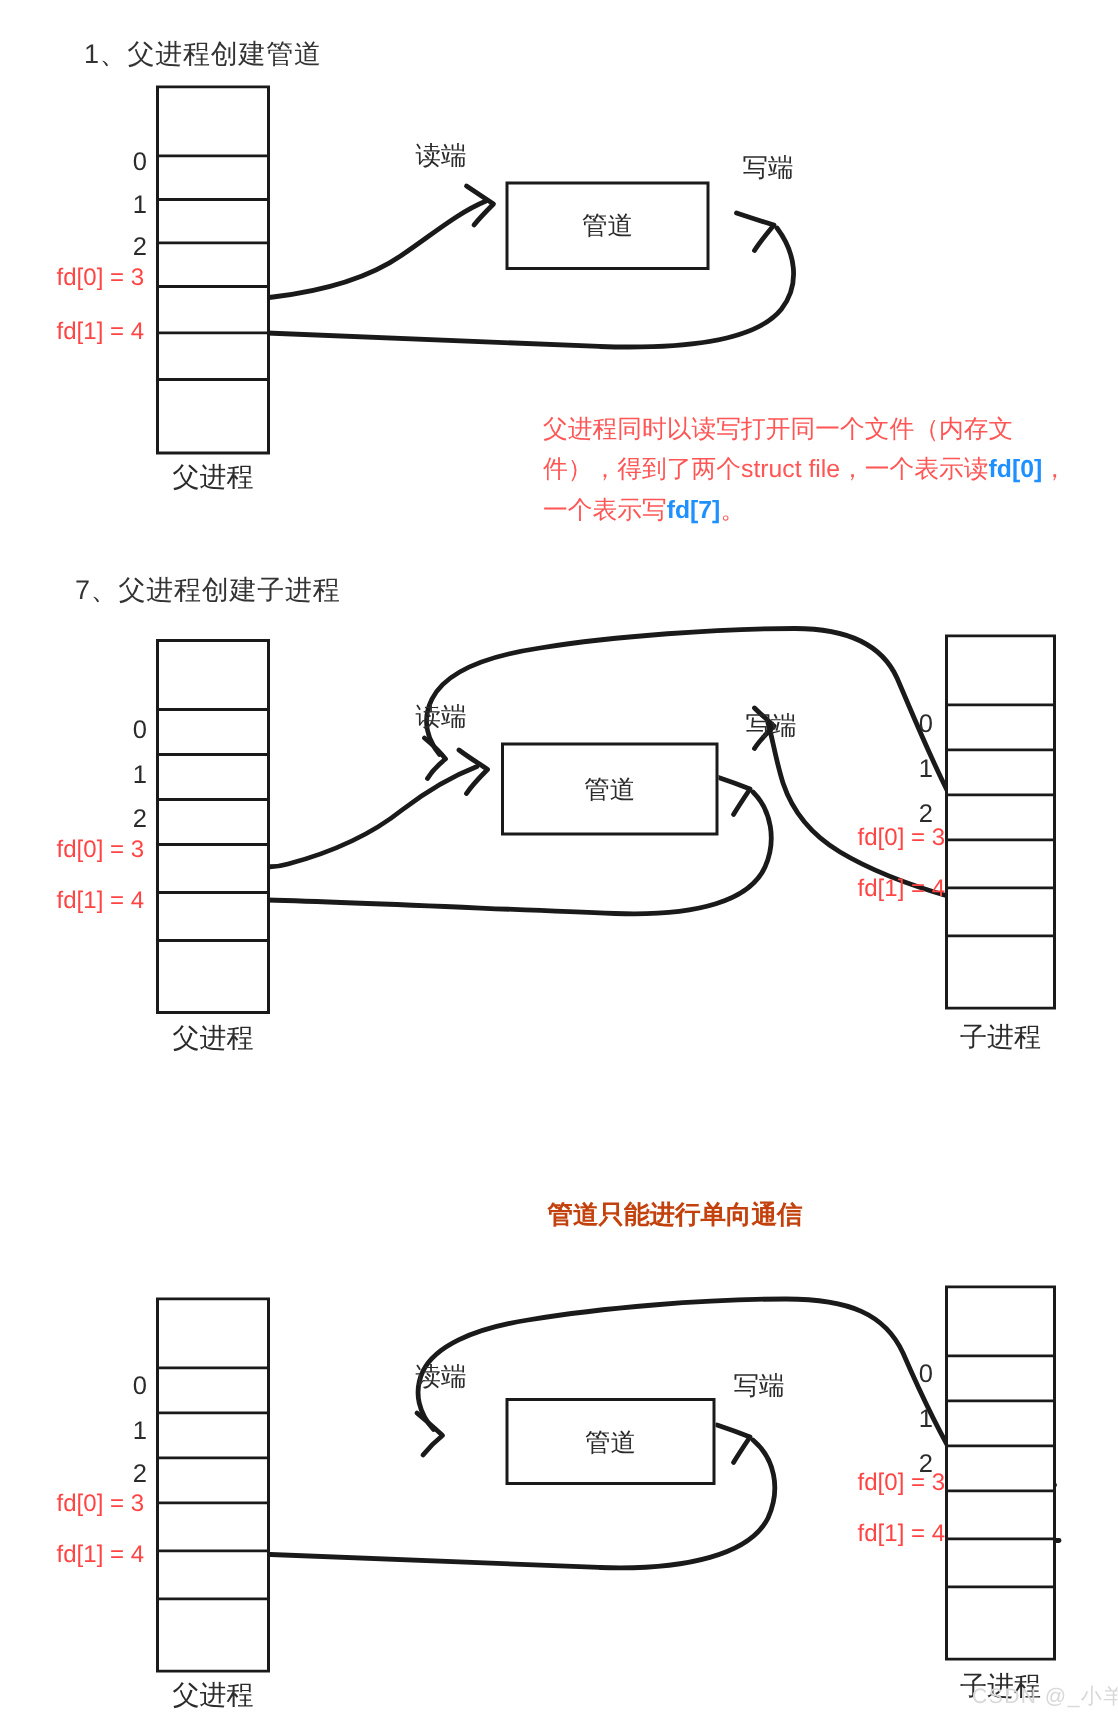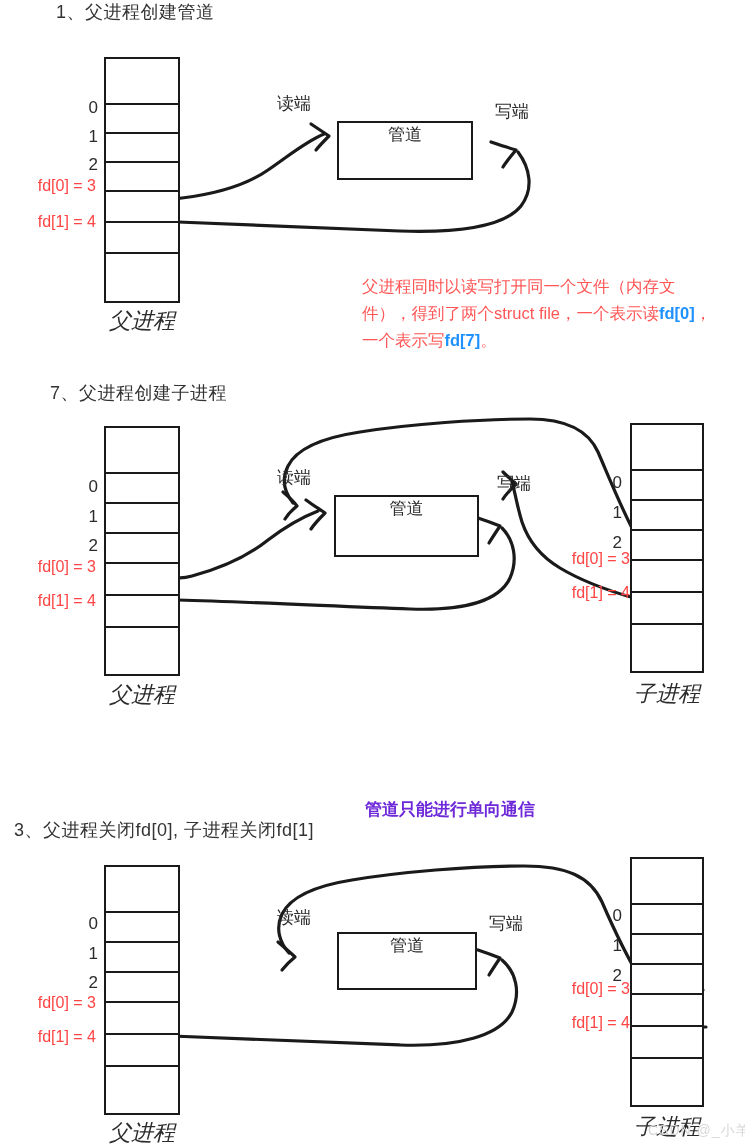--- a/index.html
+++ b/index.html
@@ -60,33 +60,33 @@
   .fdlabel {
     position: absolute;
     font-size: 16px;
     color: #ff4444;
     white-space: nowrap;
   }
   .fdlabel.right { text-align: right; }
   
   .proc-caption {
     position: absolute;
-    font-size: 22px;
+    font-size: 18px;
     color: #2b2b2b;
     white-space: nowrap;
     text-align: center;
-    font-style: italic;
   }
   
   .pipebox {
     position: absolute;
     border: 2.5px solid #1a1a1a;
     box-sizing: border-box;
     background: #ffffff;
     display: flex;
+    align-items: center;
     justify-content: center;
     font-size: 17px;
     color: #2b2b2b;
   }
   
   .endlabel {
     position: absolute;
     font-size: 17px;
     color: #2b2b2b;
     white-space: nowrap;
@@ -103,21 +103,21 @@
   .rednote .blue {
     color: #1e90ff;
     font-weight: bold;
     text-align: right;
   }
   
   .redhead {
     position: absolute;
     font-size: 17px;
     font-weight: bold;
-    color: #6d28d9;
+    color: #c2410c;
     white-space: nowrap;
   }
   
   .watermark {
     position: absolute;
     font-size: 14px;
     color: #d8d8d8;
     white-space: nowrap;
     letter-spacing: 1px;
   }
@@ -152,21 +152,21 @@
       <path d="M278,942 C285,948 291,953 295,957 C290,961 286,965 282,970"></path>
 
       <path d="M172,1036 C240,1038 320,1042 400,1045 C458,1047 500,1036 512,1012 C521,992 516,972 502,960"></path>
       <path d="M478,950 C487,953 495,956 500,958 C496,964 492,970 489,975"></path>
 
       <path d="M684,982 C692,986 698,989 703,990"></path>
       <path d="M684,1027 L706,1027"></path>
     </g>
   </svg>
 
-  <div class="sec-heading" style="left:56px; top:0;">1、父进程创建管道</div>
+  <div class="sec-heading" style="left:56px; top:24px;">1、父进程创建管道</div>
 
   <div class="fdtable" style="left:104px; top:57px; width:76px; height:246px;">
     <div class="fdrow" style="height:46px;"></div>
     <div class="fdrow" style="height:29px;"></div>
     <div class="fdrow" style="height:29px;"></div>
     <div class="fdrow" style="height:29px;"></div>
     <div class="fdrow" style="height:31px;"></div>
     <div class="fdrow" style="height:31px;"></div>
     <div class="fdrow last" style="height:46px;"></div>
   </div>
@@ -221,21 +221,20 @@
   <div class="fdlabel right" style="left:534px; top:584px; width:96px;">fd[1] = 4</div>
   <div class="proc-caption" style="left:617px; top:679px; width:100px;">子进程</div>
 
   <div class="pipebox" style="left:334px; top:495px; width:145px; height:62px;">
     <span>管道</span>
   </div>
   <div class="endlabel" style="left:277px; top:466px;">读端</div>
   <div class="endlabel" style="left:497px; top:472px;">写端</div>
 
   <div class="redhead" style="left:365px; top:798px;">管道只能进行单向通信</div>
-  <div class="sec-heading" style="left:14px; top:818px;">3、父进程关闭fd[0], 子进程关闭fd[1]</div>
 
   <div class="fdtable" style="left:104px; top:865px; width:76px; height:250px;">
     <div class="fdrow" style="height:46px;"></div>
     <div class="fdrow" style="height:30px;"></div>
     <div class="fdrow" style="height:30px;"></div>
     <div class="fdrow" style="height:30px;"></div>
     <div class="fdrow" style="height:32px;"></div>
     <div class="fdrow" style="height:32px;"></div>
     <div class="fdrow last" style="height:46px;"></div>
   </div>

